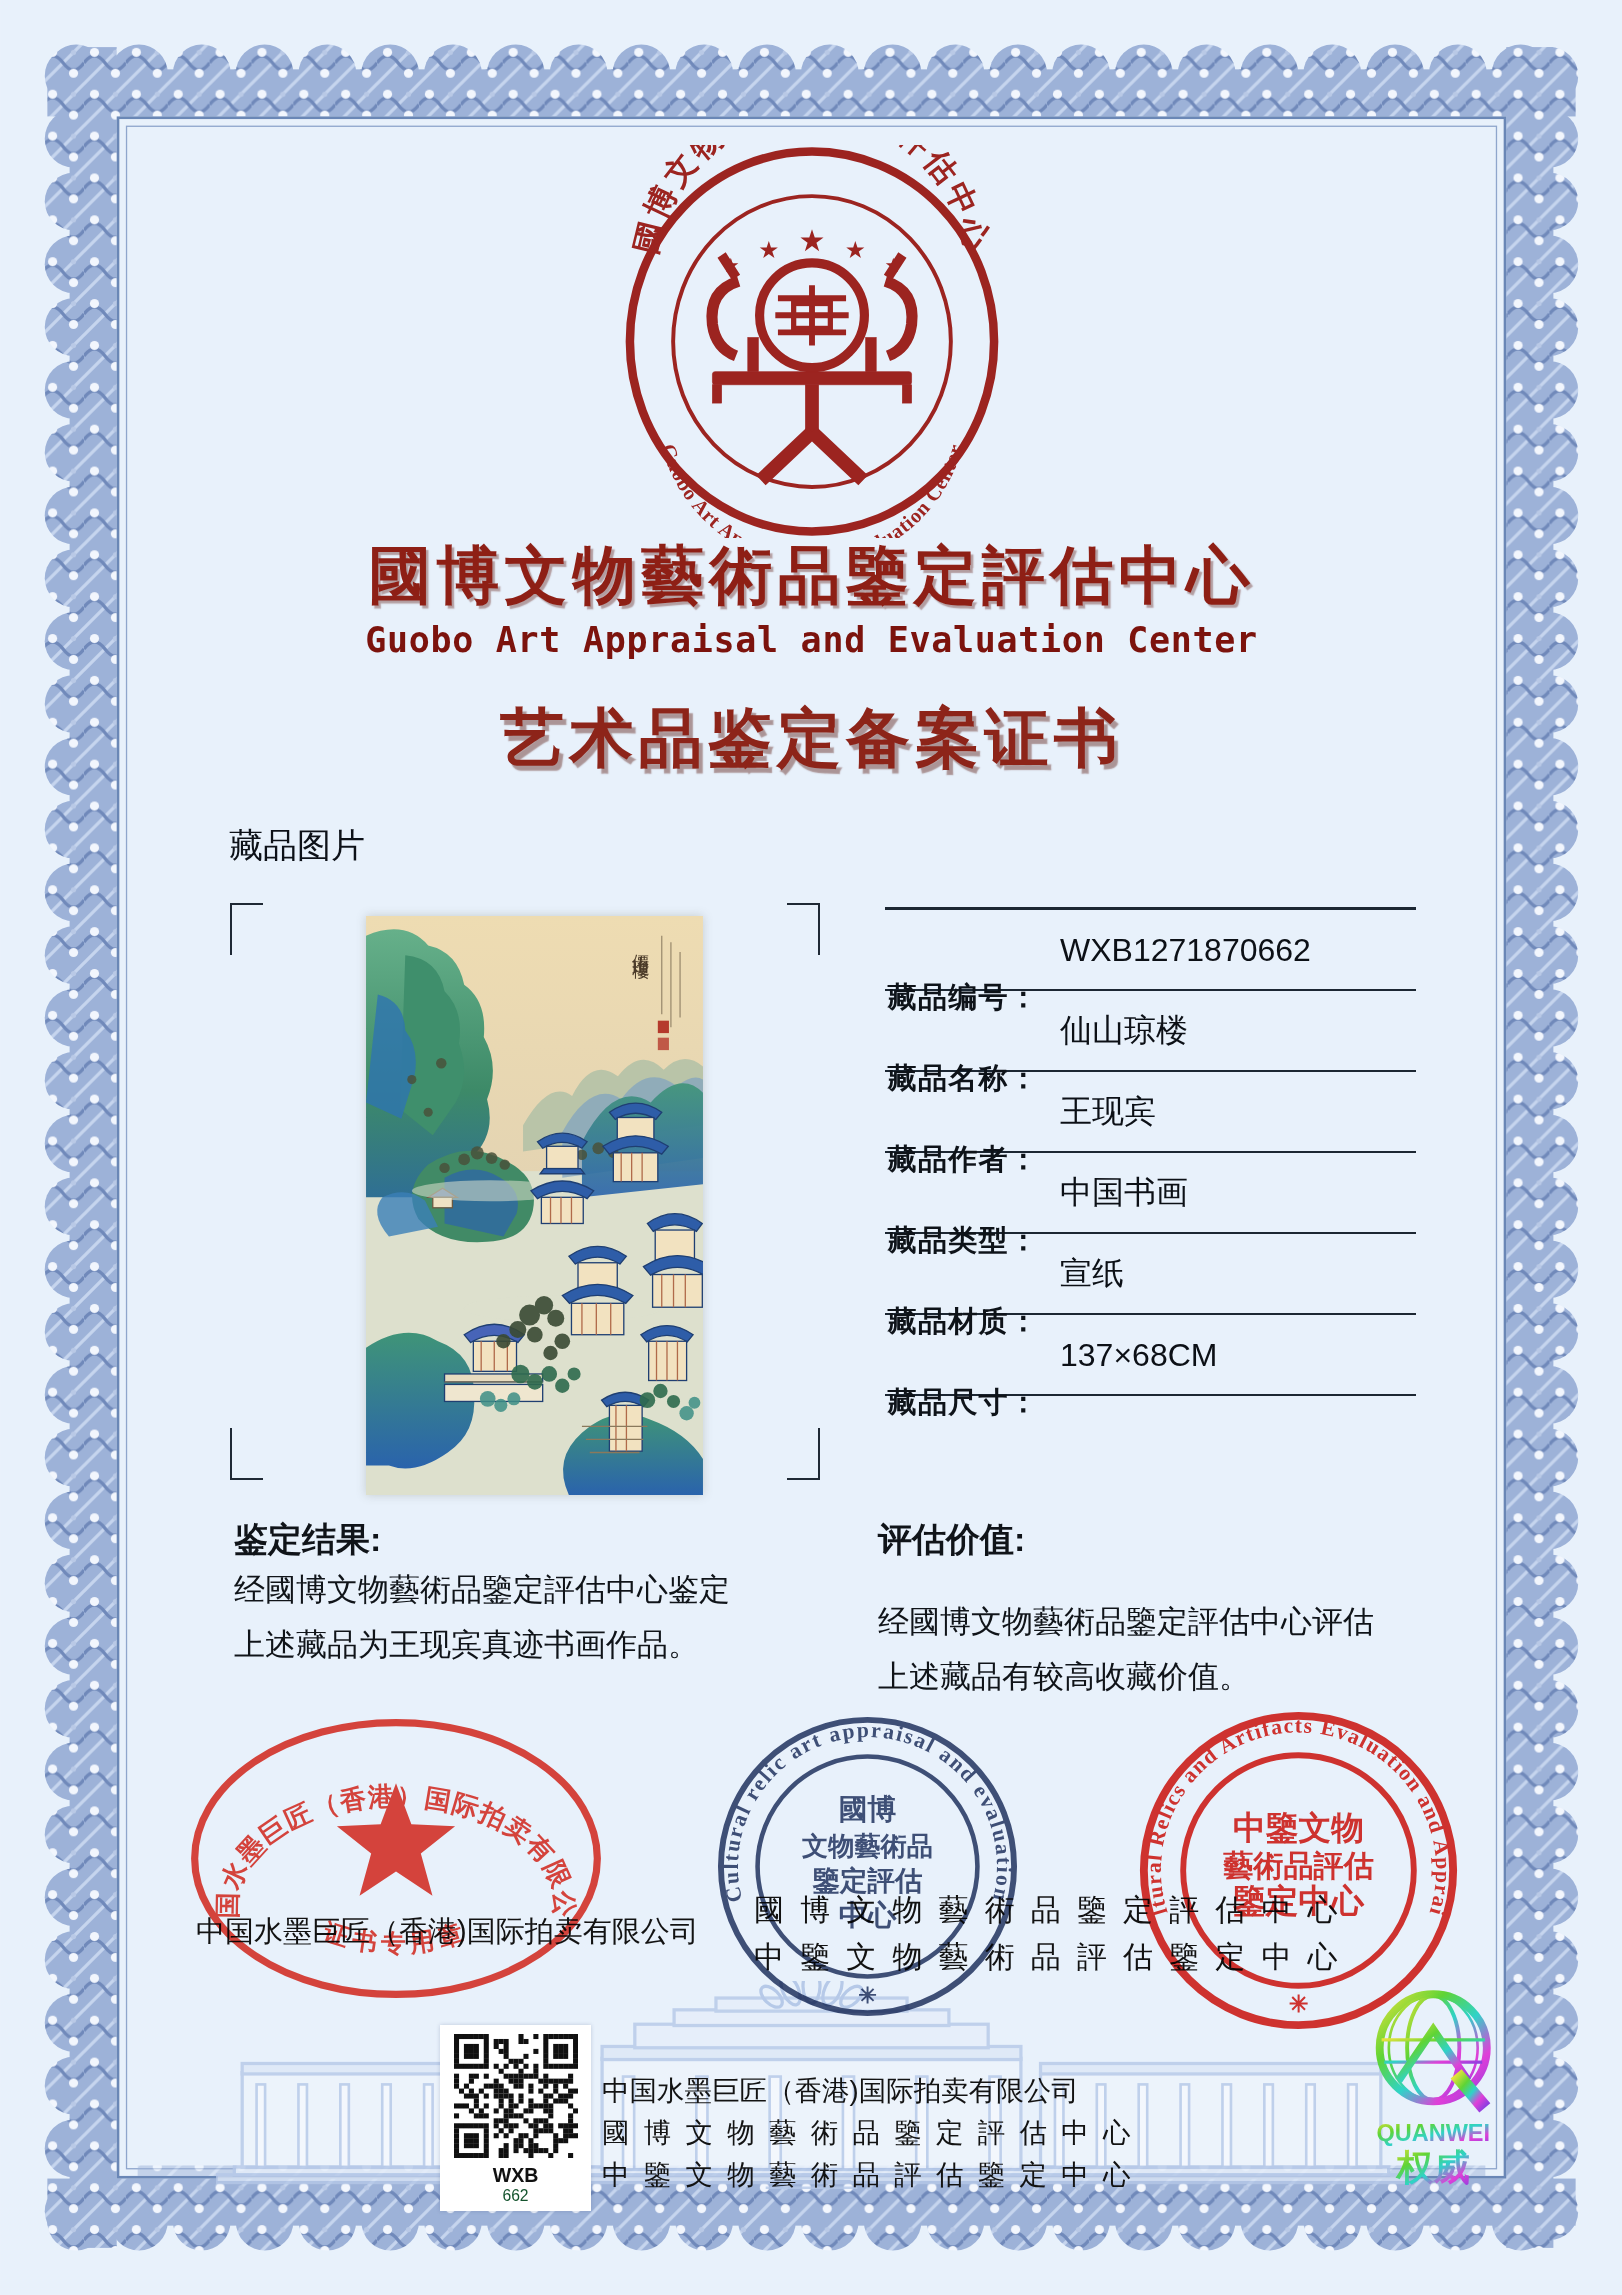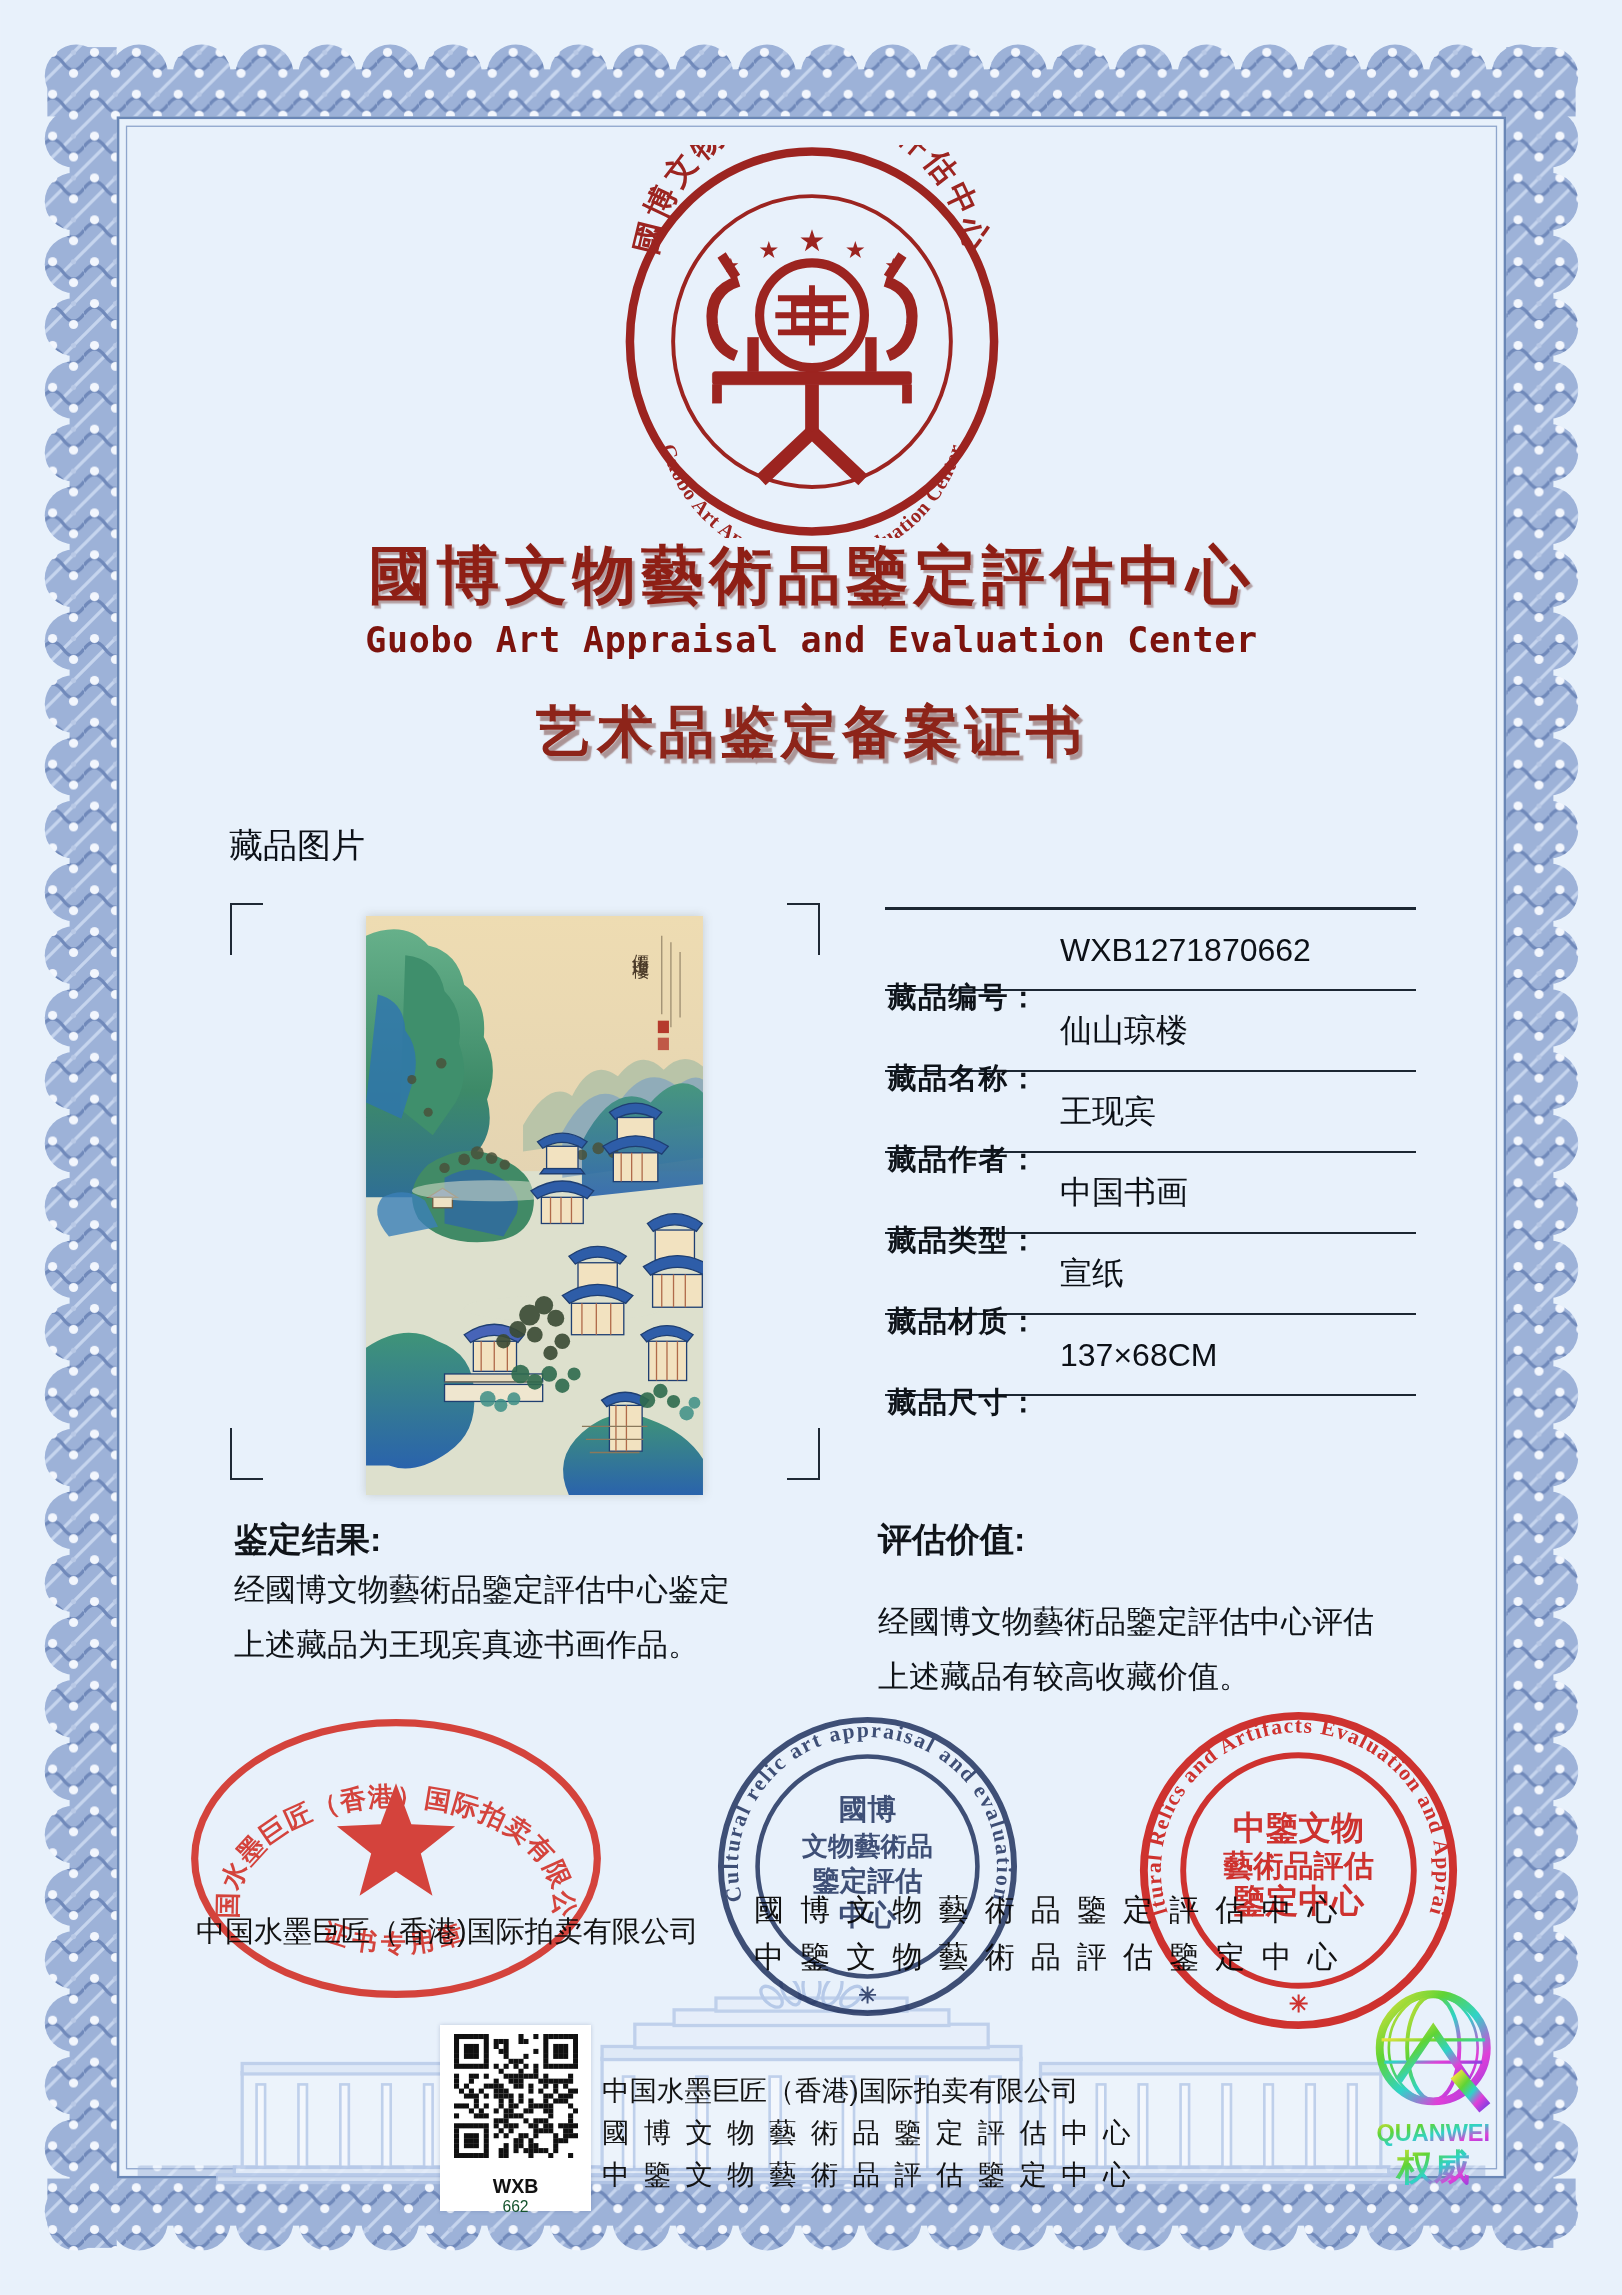--- a/index.html
+++ b/index.html
@@ -7,21 +7,21 @@
        font-family:"Liberation Sans",sans-serif;}
   .abs{position:absolute;}
   svg{display:block;}
   
   .org-cn{left:0;right:0;top:533px;text-align:center;font-family:"Liberation Serif",serif;
     font-size:63px;font-weight:bold;color:#8e1f15;letter-spacing:5.2px;white-space:nowrap;
     text-shadow:2.6px 3.3px 1.3px rgba(92,21,12,.38);z-index:3;}
   .org-en{left:0;right:0;top:620px;text-align:center;font-family:"DejaVu Sans Mono",monospace;
     font-size:35px;font-weight:bold;color:#7c130d;letter-spacing:0.7px;white-space:nowrap;z-index:3;}
   .cert-title{left:0;right:0;top:695px;text-align:center;font-family:Liberation Sans, sans-serif;
-    font-size:56px;font-weight:bold;color:#8d2419;letter-spacing:5.2px;white-space:nowrap;
+    font-size:64px;font-weight:bold;color:#8d2419;letter-spacing:5.2px;white-space:nowrap;
     text-shadow:3.9px 4.6px 1.3px rgba(86,18,10,.42);z-index:3;}
   
   .photo-label{left:229px;top:823px;font-size:34px;font-weight:normal;color:#0d1118;z-index:3;}
   .bracket{width:31px;height:50px;z-index:3;}
   .br-tl{left:230px;top:903px;border-left:2px solid #1f2935;border-top:2px solid #1f2935;}
   .br-tr{left:787px;top:903px;border-right:2px solid #1f2935;border-top:2px solid #1f2935;}
   .br-bl{left:230px;top:1428px;border-left:2px solid #1f2935;border-bottom:2px solid #1f2935;}
   .br-br{left:787px;top:1428px;border-right:2px solid #1f2935;border-bottom:2px solid #1f2935;}
   .artwork{left:366px;top:916px;z-index:2;box-shadow:0 0 9.2px rgba(90,90,70,.25);}
   
@@ -41,21 +41,21 @@
   .ev-body{left:878px;top:1594px;}
   
   .ov-company{left:196px;top:1912px;font-size:29px;color:#121212;z-index:3;white-space:nowrap;}
   .ov-line1{left:754px;top:1890px;font-size:30px;color:#121212;letter-spacing:3.9px;z-index:3;white-space:nowrap;}
   .ov-line2{left:754px;top:1937px;font-size:30px;color:#121212;letter-spacing:3.9px;z-index:3;white-space:nowrap;}
   
   .stamp{z-index:4;mix-blend-mode:multiply;opacity:.93;pointer-events:none;}
   
   .qr-card{left:440px;top:2025px;width:151px;height:186px;background:#fff;z-index:4;
     box-shadow:0 0 3.9px rgba(60,80,120,.25);text-align:center;}
-  .qr-wxb{font-size:19.6px;font-weight:bold;color:#111;margin-top:17px;}
+  .qr-wxb{font-size:19.6px;font-weight:bold;color:#111;margin-top:6px;}
   .qr-num{font-size:15.7px;color:#14532d;}
   .ft-line{z-index:3;color:#131313;white-space:nowrap;}
   .ft-1{left:602px;top:2073px;font-size:27.5px;}
   .ft-2{left:602px;top:2115px;font-size:27.5px;letter-spacing:3.3px;}
   .ft-3{left:602px;top:2157px;font-size:27.5px;letter-spacing:3.3px;}
   .watermark{left:216px;top:1981px;z-index:2;opacity:.8;}
   .holo{left:1358px;top:1989px;z-index:5;}
 </style>
 </head>
 <body>

